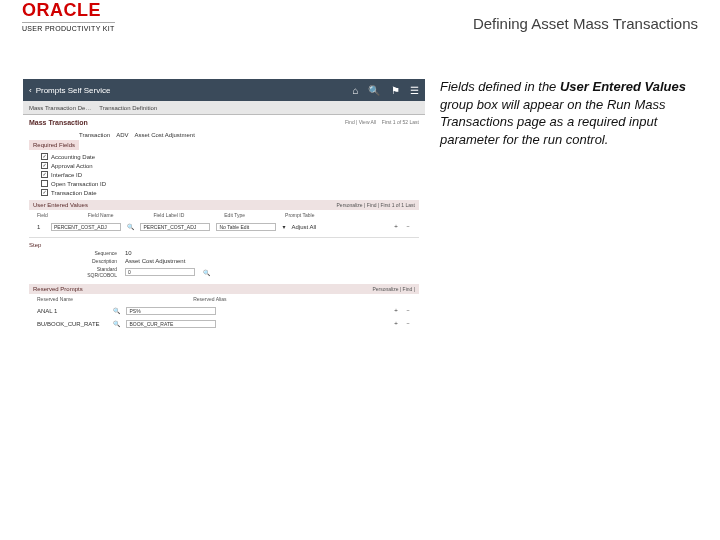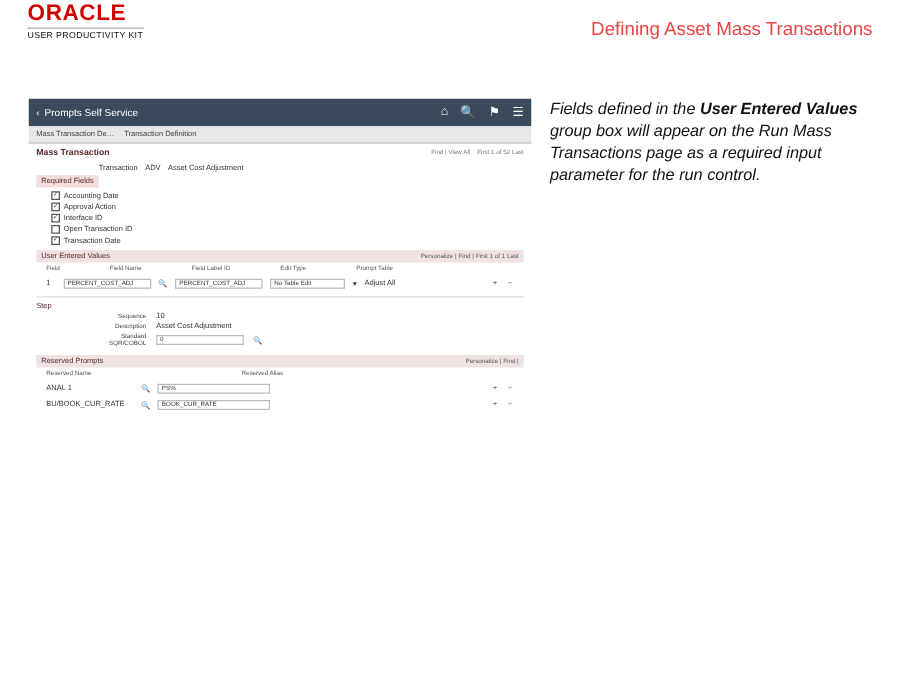--- a/index.html
+++ b/index.html
@@ -32,21 +32,21 @@
   .upk-line {
     font-size: 7px;
     letter-spacing: 0.3px;
     color: #111;
     border-top: 1px solid #aaa;
     padding-top: 2px;
     margin-top: 3px;
   }
   .page-title {
     font-size: 15px;
-    color: #ef4444;
+    color: #404040;
     text-align: right;
     padding-top: 6px;
   }
   .columns {
     display: flex;
     padding: 40px 22px 10px 22px;
     gap: 14px;
   }
   .screenshot-col {
     width: 404px;

